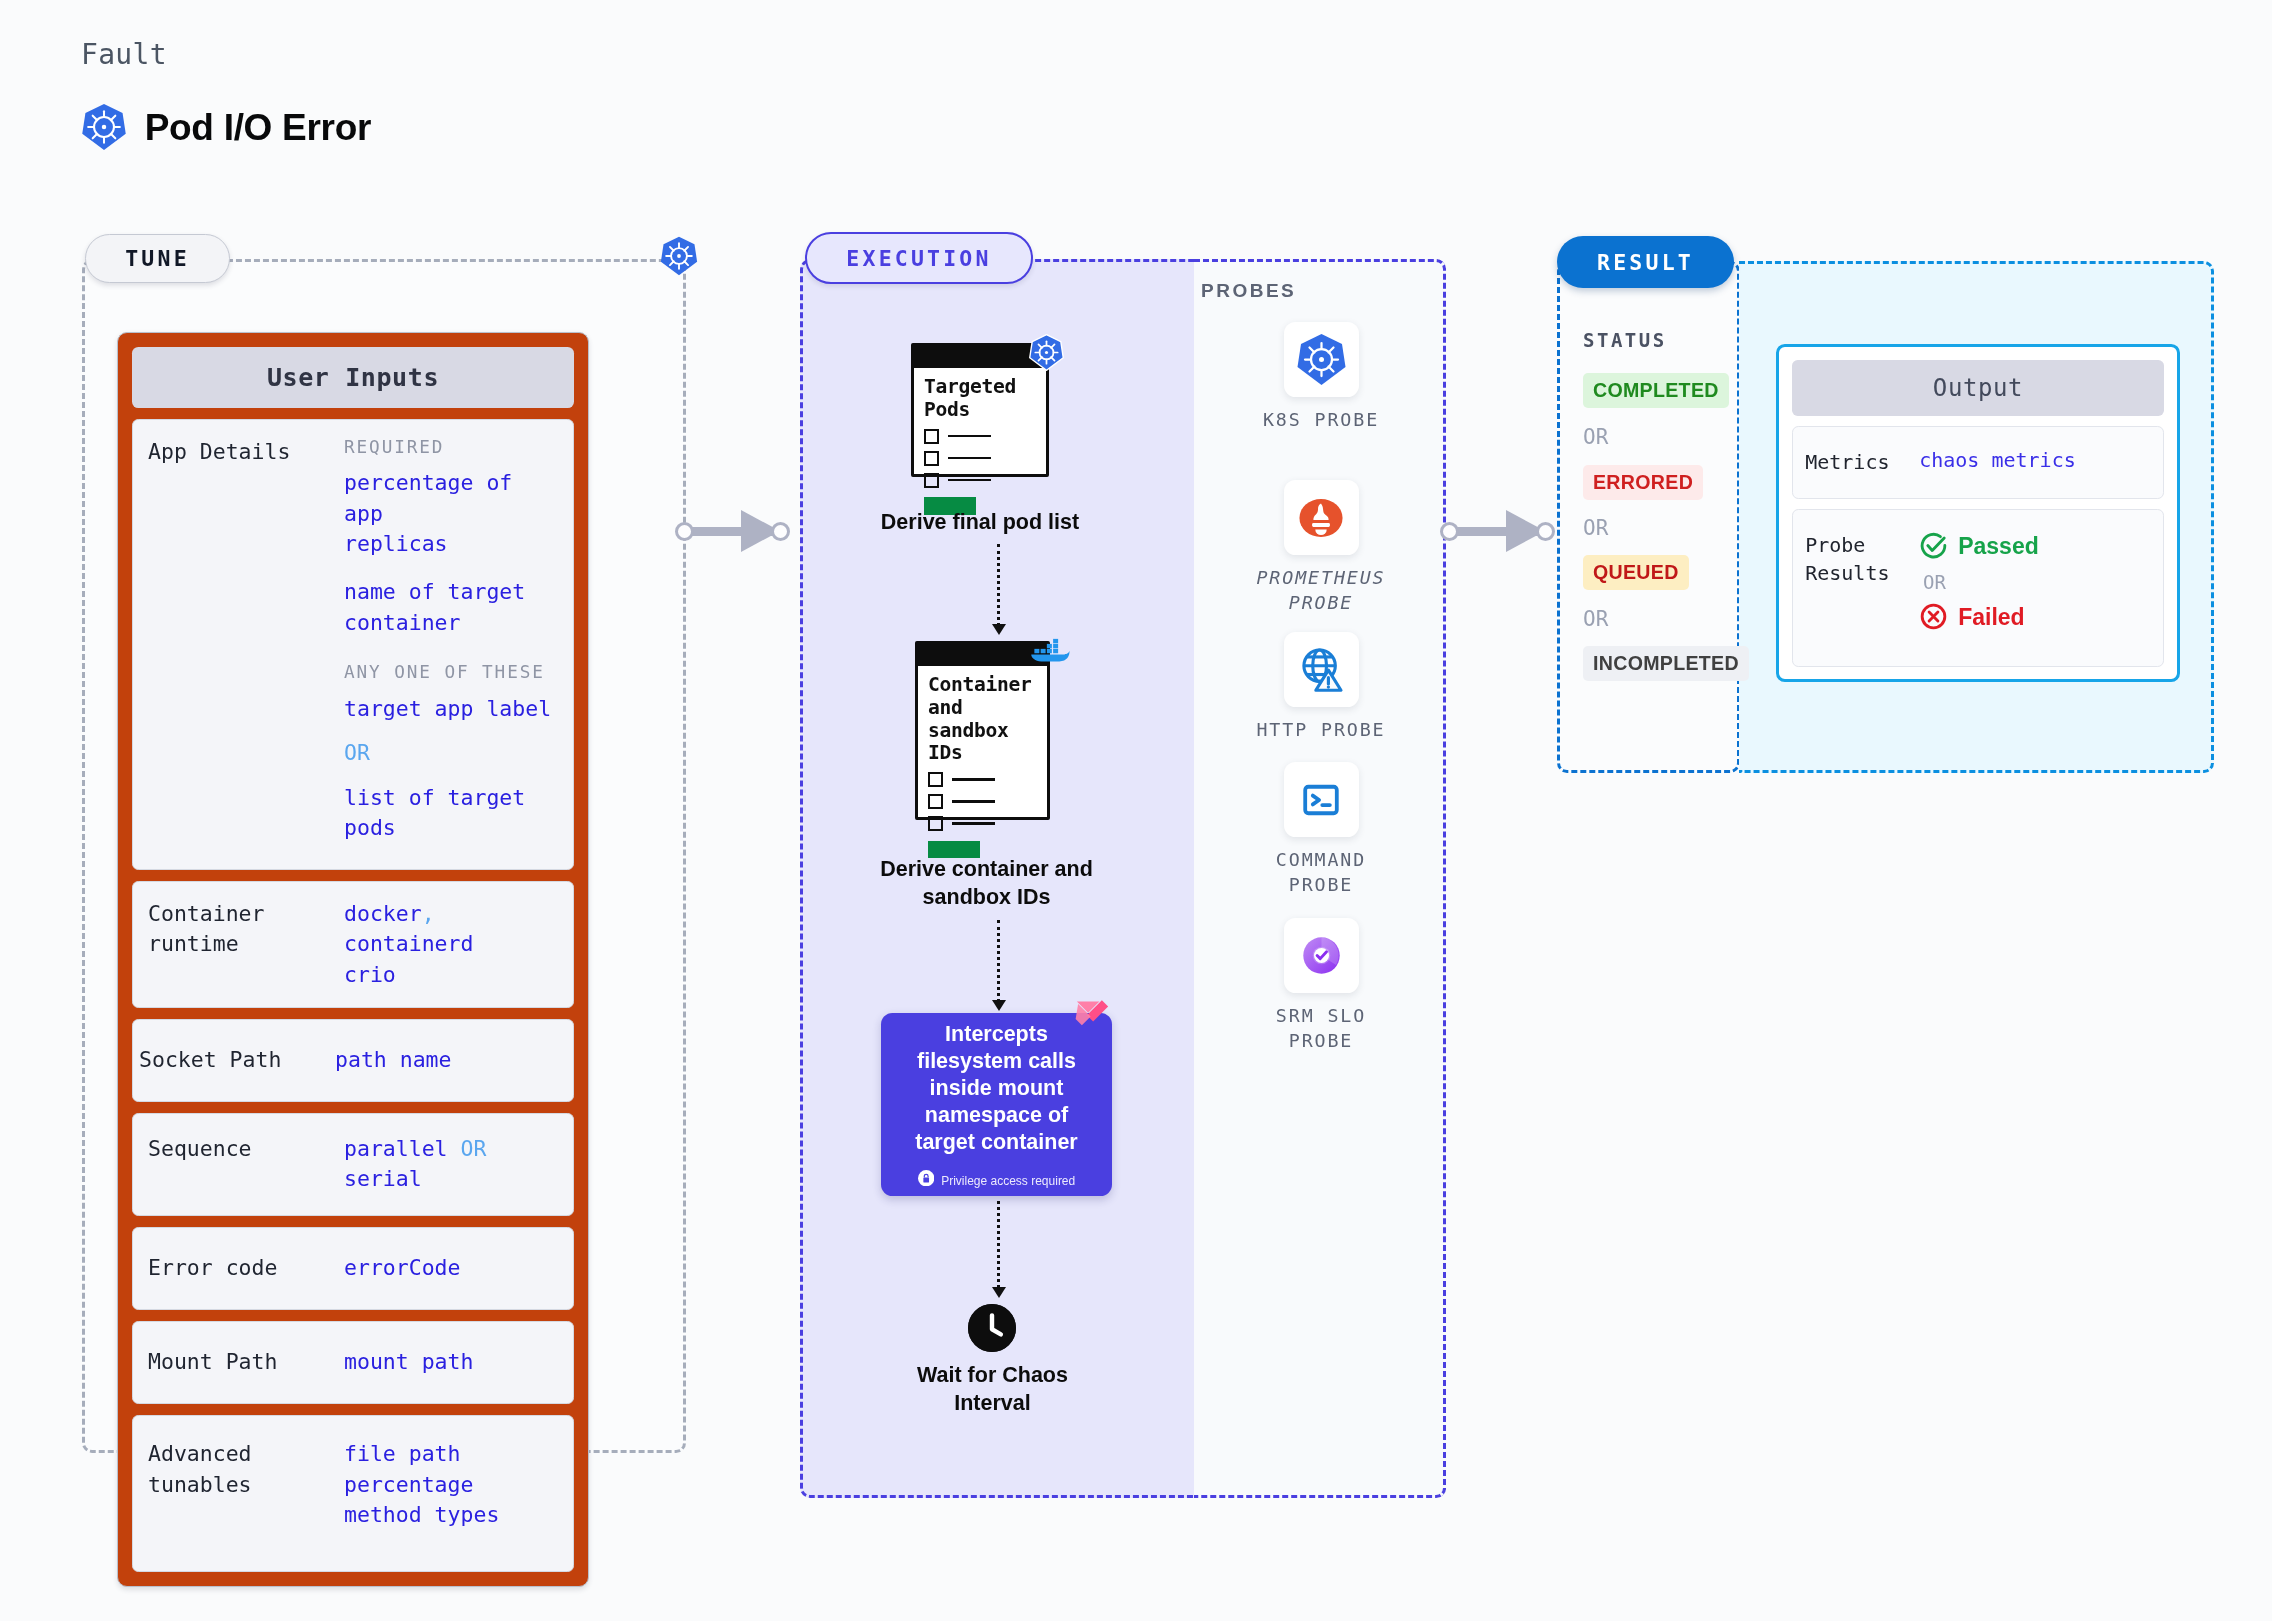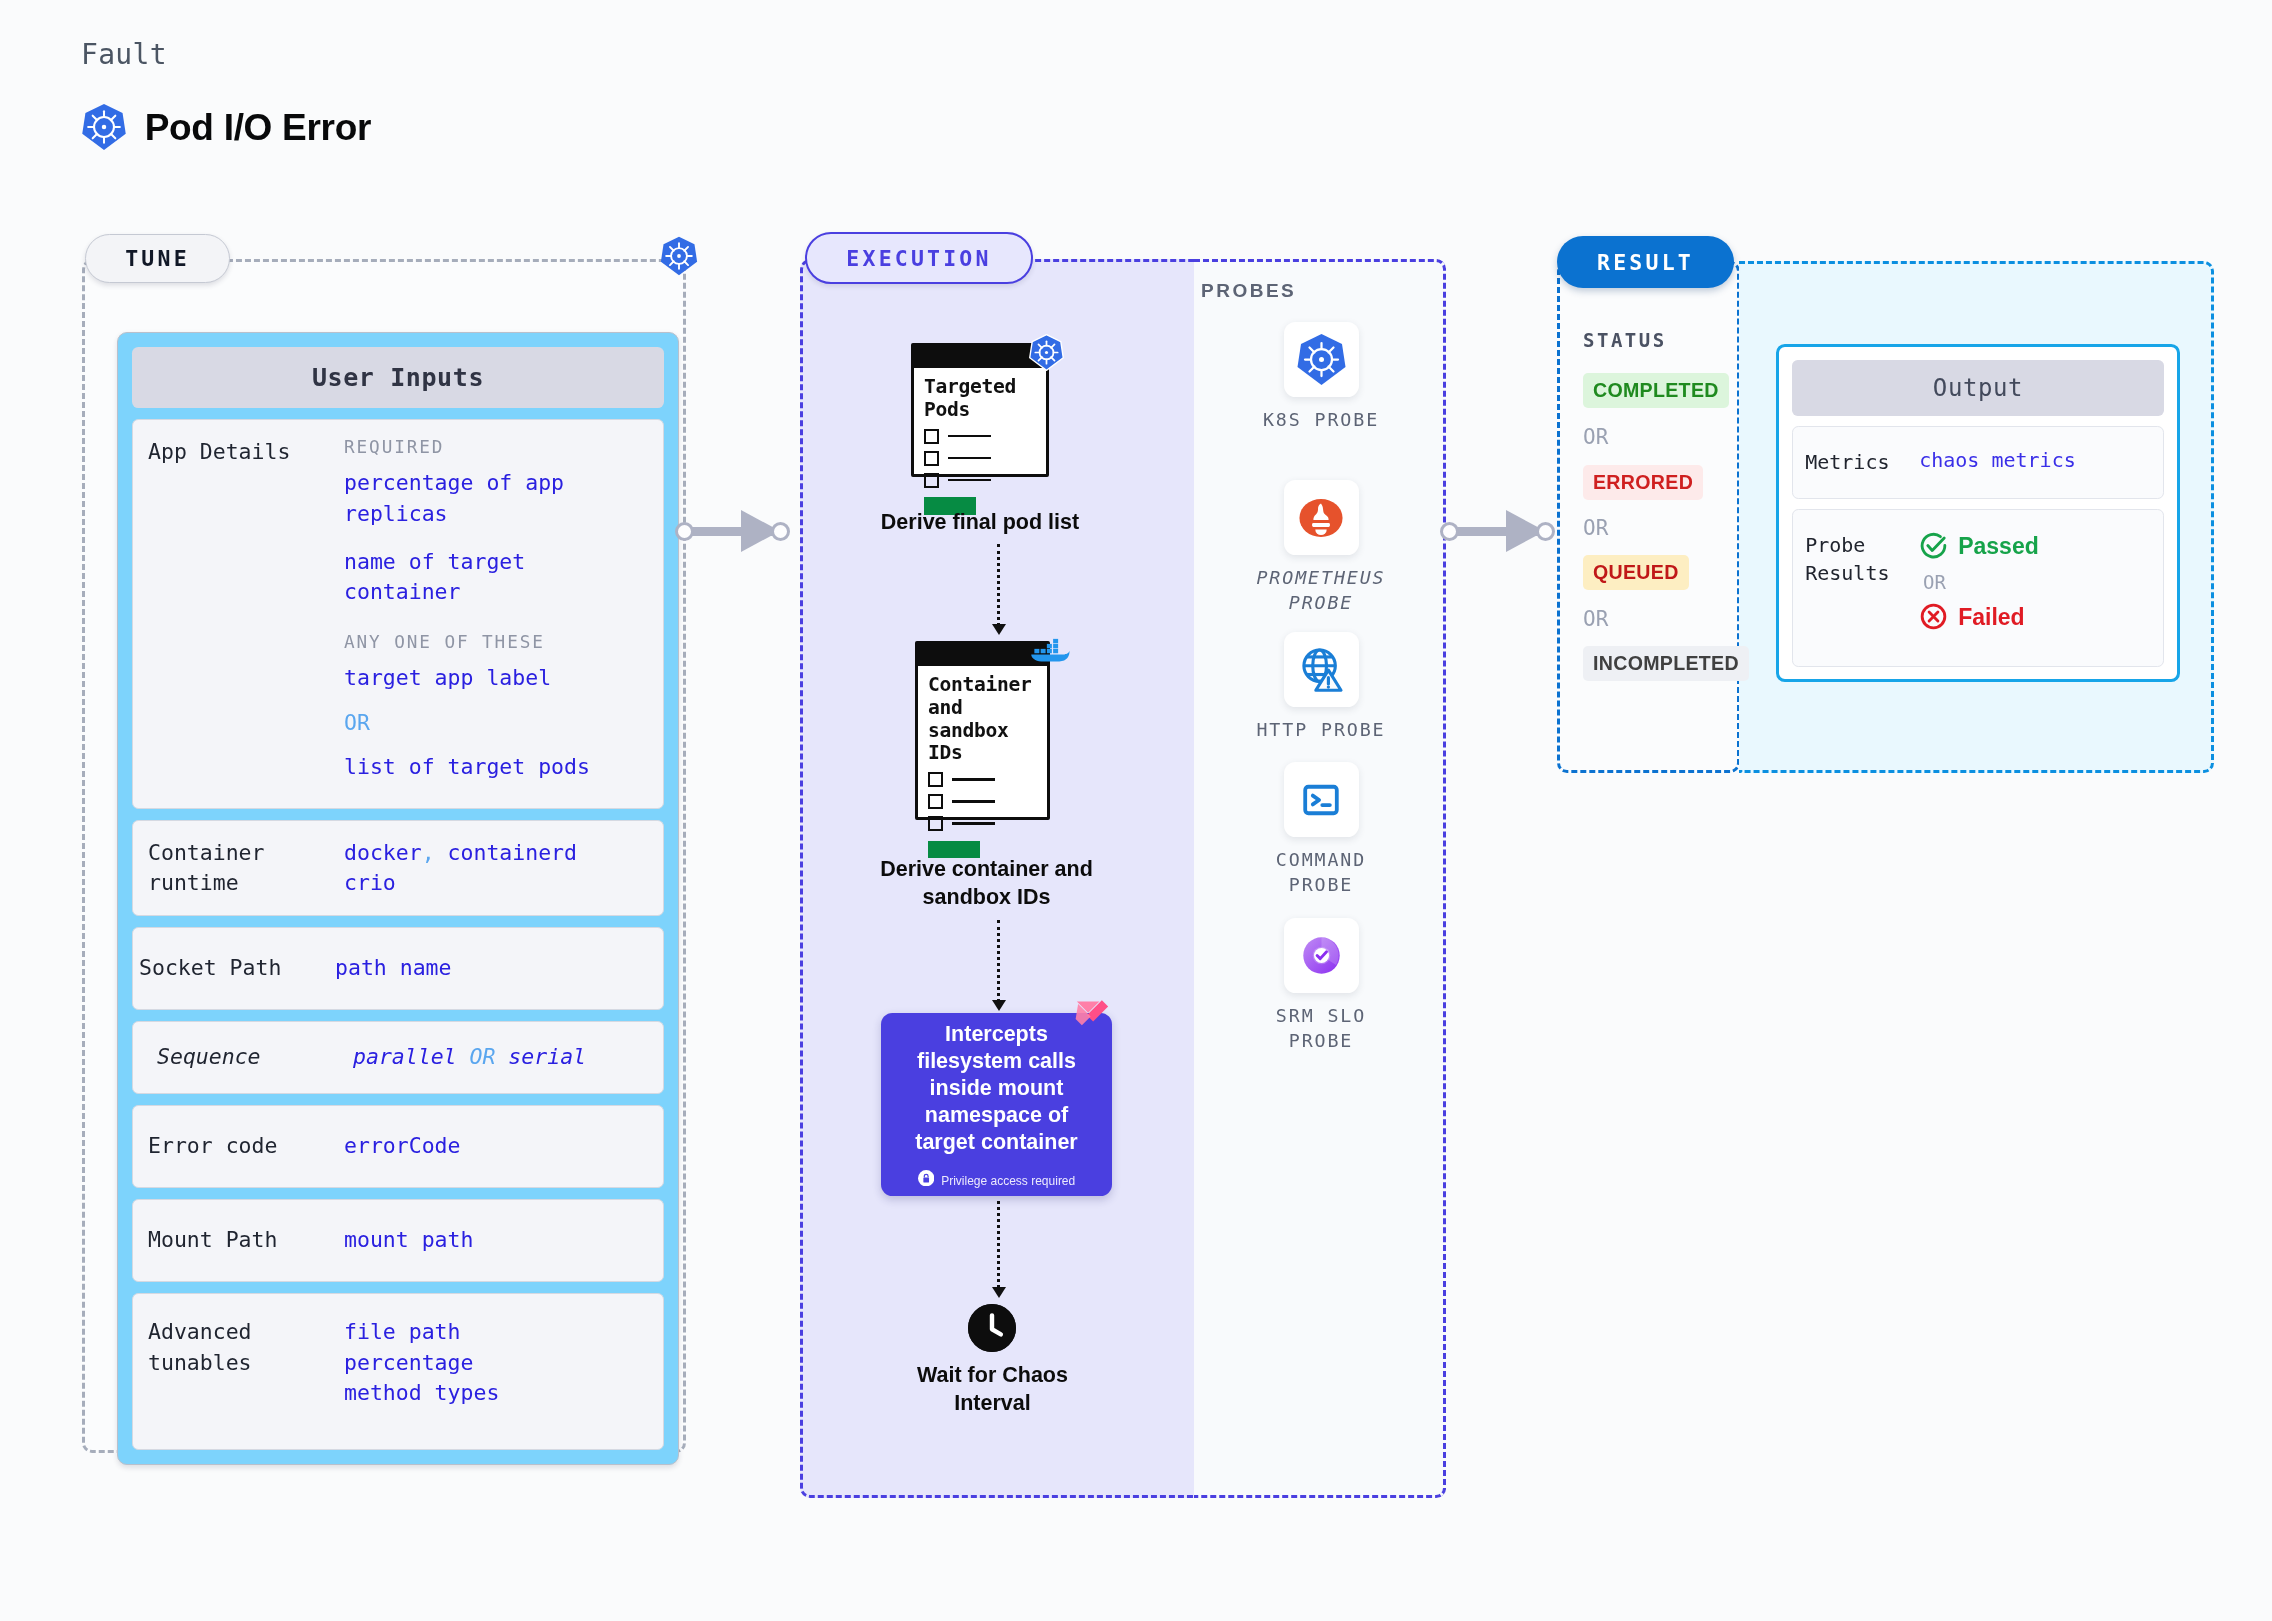--- a/index.html
+++ b/index.html
@@ -63,22 +63,22 @@
     border: 3.2px dashed #0b72d0; background: #fbfcfd;
   }
   #output-box {
     left: 1739px; top: 261px; width: 475px; height: 512px;
     border: 3.2px dashed #0b8fe0; border-left: none;
     background: #e9f8fe; border-radius: 0 10px 10px 0;
   }
 
   
   #user-inputs-card {
-    position: absolute; left: 117px; top: 332px; width: 562px;
-    background: #7dd3fc; border: 1.9px solid #b9c0cc; border-radius: 10px;
+    position: absolute; left: 117px; top: 332px; width: 472px;
+    background: #c2410c; border: 1.9px solid #b9c0cc; border-radius: 10px;
     padding: 14px; box-shadow: 0 2.5px 5.7px rgba(40,45,70,.13);
   }
   #ui-header {
     background: #d8d9e4; border-radius: 6.3px; height: 61px;
     display: flex; align-items: center; justify-content: center;
     font-family: "DejaVu Sans Mono", monospace; font-size: 25px;
     font-weight: 700; color: #303444; letter-spacing: 0.6px;
   }
   .ui-row {
     margin-top: 11.4px; background: #f4f5f9; border: 1.3px solid #d5d9e2;
@@ -322,21 +322,21 @@
     </div>
   </div>
 
   <div class="ui-row" style="padding:25px 6px;">
     <div class="ui-label">Socket Path</div>
     <div class="ui-values">
         <div class="v-blue">path name</div>
       </div>
   </div>
 
-  <div class="ui-row" style="padding:20px 24px;font-style:italic;">
+  <div class="ui-row" style="padding:20px 15px;">
     <div class="ui-label">Sequence</div>
     <div class="ui-values">
         <div class="v-blue">
       <span>parallel</span> <span class="v-or">OR</span> <span>serial</span>
     </div>
       </div>
   </div>
 
   <div class="ui-row" style="padding:25px 15px;">
     <div class="ui-label">Error code</div>

